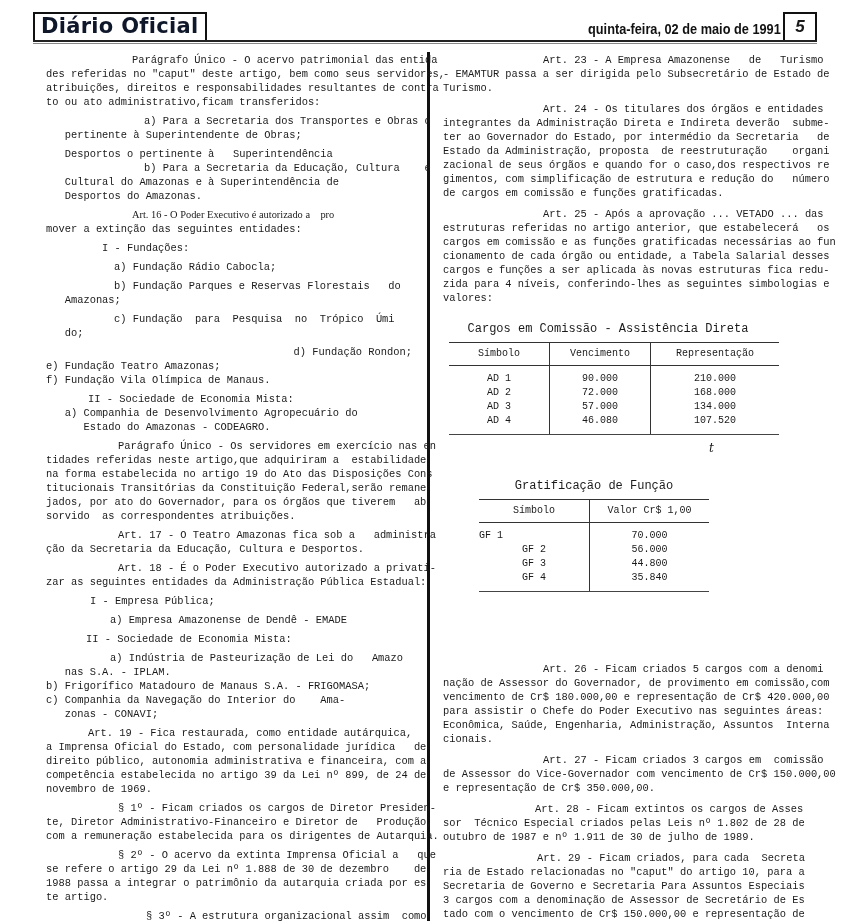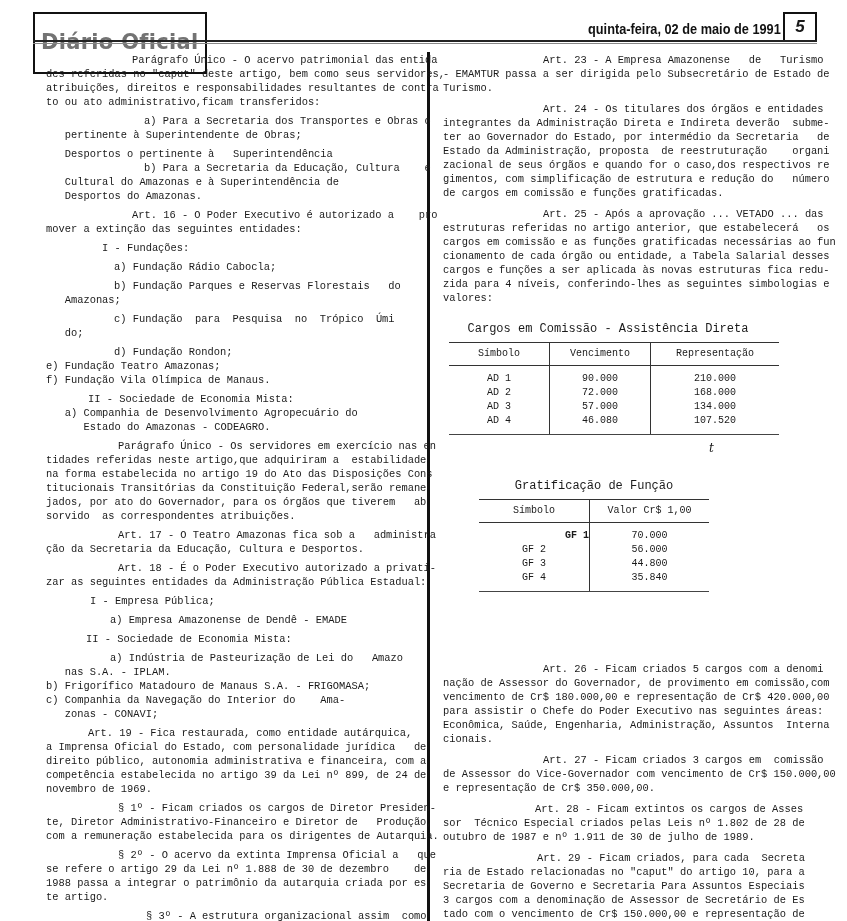--- a/index.html
+++ b/index.html
@@ -1,22 +1,22 @@
 <!DOCTYPE html>
 <html><head>
 <meta charset="utf-8">
 <style>
   html, body { margin:0; padding:0; background:#ffffff; }
   body { width:847px; height:921px; position:relative; overflow:hidden; color:#1a1a1a;
          font-family:"Liberation Mono","DejaVu Sans Mono",monospace; }
   .page { position:absolute; left:0; top:0; width:847px; height:921px; }
   .masthead { position:absolute; left:33px; top:8px; width:784px; height:28px; }
-  .title-box { position:absolute; left:0; top:4px; height:26px; padding:16px 6px; border:2px solid #111;
+  .title-box { position:absolute; left:0; top:4px; height:26px; padding:0 6px; border:2px solid #111;
                font-family:"DejaVu Sans","Liberation Sans",sans-serif; font-weight:bold; font-size:21px; line-height:24px;
-               color:#737373; letter-spacing:0.3px;text-align:right; }
+               color:#0f172a; letter-spacing:0.3px;text-align:right; }
   .date { position:absolute; right:36px; top:12px; font-family:"Liberation Sans","DejaVu Sans",sans-serif;
           font-weight:bold; font-size:15px; color:#111; transform:scaleX(0.85); transform-origin:right center; }
   .pagenum-box { position:absolute; right:0; top:4px; width:30px; height:26px; border:2px solid #111;
                  font-family:"Liberation Sans",sans-serif; font-weight:bold; font-style:italic; font-size:17px;
                  text-align:center; line-height:26px; }
   .rule { position:absolute; left:33px; top:40px; width:784px; height:2px; background:#222; }
   .rule2 { position:absolute; left:33px; top:43px; width:784px; height:1px; background:#888; }
   .divider { position:absolute; left:427px; top:52px; width:3px; height:869px; background:#111; }
 
   .col { position:absolute; font-size:10.4px; line-height:14px; }
@@ -59,21 +59,21 @@
       </div>
       <div style="height: 5px;"></div>
       <div>
         <div class="p">   Desportos o pertinente à   Superintendência</div>
         <div class="p" style="padding-left: 98px;">b) Para a Secretaria da Educação, Cultura    e</div>
         <div class="p">   Cultural do Amazonas e à Superintendência de</div>
         <div class="p">   Desportos do Amazonas.</div>
       </div>
       <div style="height: 5px;"></div>
       <div>
-        <div class="p" style="padding-left: 86px;">Art. 16 - O Poder Executivo é autorizado a    pro</div>
+        <div class="p" style="padding-left: 86px; font-family: Liberation Serif, serif;">Art. 16 - O Poder Executivo é autorizado a    pro</div>
         <div class="p">mover a extinção das seguintes entidades:</div>
       </div>
       <div style="height: 5px;"></div>
       <div>
         <div class="p" style="padding-left: 56px;">I - Fundações:</div>
       </div>
       <div style="height: 5px;"></div>
       <div>
         <div class="p" style="padding-left: 68px;">a) Fundação Rádio Cabocla;</div>
       </div>
@@ -82,21 +82,21 @@
         <div class="p" style="padding-left: 68px;">b) Fundação Parques e Reservas Florestais   do</div>
         <div class="p">   Amazonas;</div>
       </div>
       <div style="height: 5px;"></div>
       <div>
         <div class="p" style="padding-left: 68px;">c) Fundação  para  Pesquisa  no  Trópico  Úmi</div>
         <div class="p">   do;</div>
       </div>
       <div style="height: 5px;"></div>
       <div>
-        <div class="p" style="padding-left: 68px;">d) Fundação Rondon;</div>
+        <div class="p" style="padding-left: 68px; text-align: right;">d) Fundação Rondon;</div>
         <div class="p">e) Fundação Teatro Amazonas;</div>
         <div class="p">f) Fundação Vila Olímpica de Manaus.</div>
       </div>
       <div style="height: 5px;"></div>
       <div>
         <div class="p" style="padding-left: 42px;">II - Sociedade de Economia Mista:</div>
         <div class="p">   a) Companhia de Desenvolvimento Agropecuário do</div>
         <div class="p">      Estado do Amazonas - CODEAGRO.</div>
       </div>
       <div style="height: 5px;"></div>
@@ -234,21 +234,21 @@
     <div class="caption" style="width:230px;margin-left:36px">Gratificação de Função</div>
     <table class="t" style="width:230px;margin-left:36px">
       <thead>
         <tr>
           <th class="vr" style="width:110px">Símbolo</th>
           <th>Valor Cr$ 1,00</th>
         </tr>
       </thead>
       <tbody id="grat-body">
           <tr class="first">
-            <td class="vr" style="text-align: right; font-weight: bold;">GF 1</td>
+            <td class="vr" style="text-align: left;">GF 1</td>
             <td style="text-align: center;">70.000</td>
           </tr>
           <tr>
             <td class="vr" style="text-align: center;">GF 2</td>
             <td style="text-align: center;">56.000</td>
           </tr>
           <tr>
             <td class="vr" style="text-align: center;">GF 3</td>
             <td style="text-align: center;">44.800</td>
           </tr>

